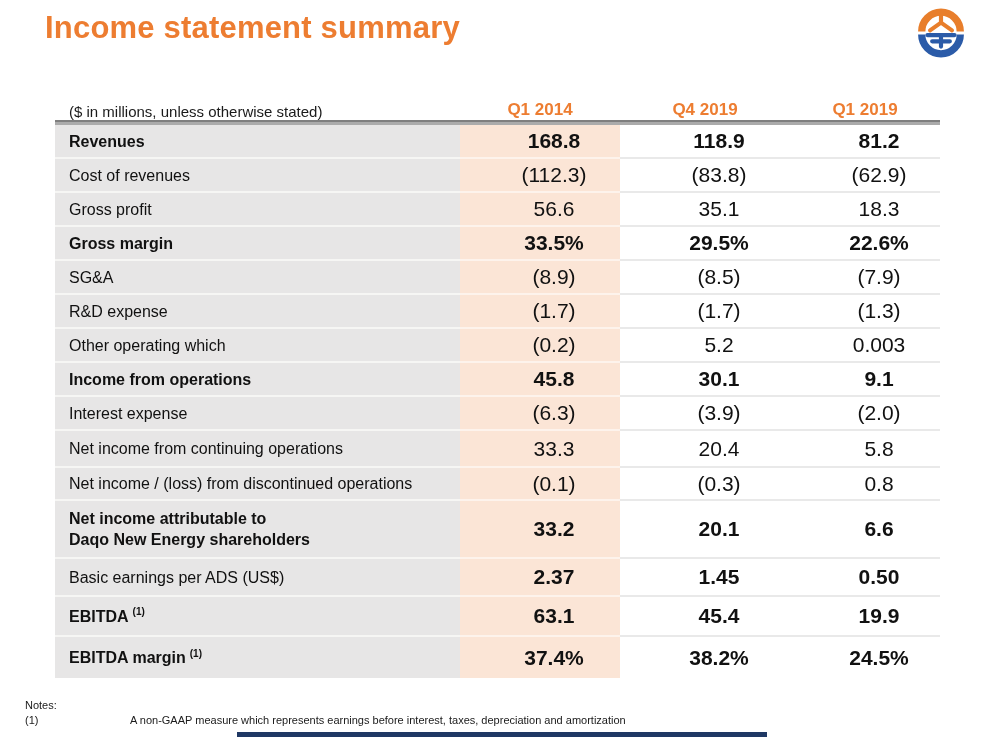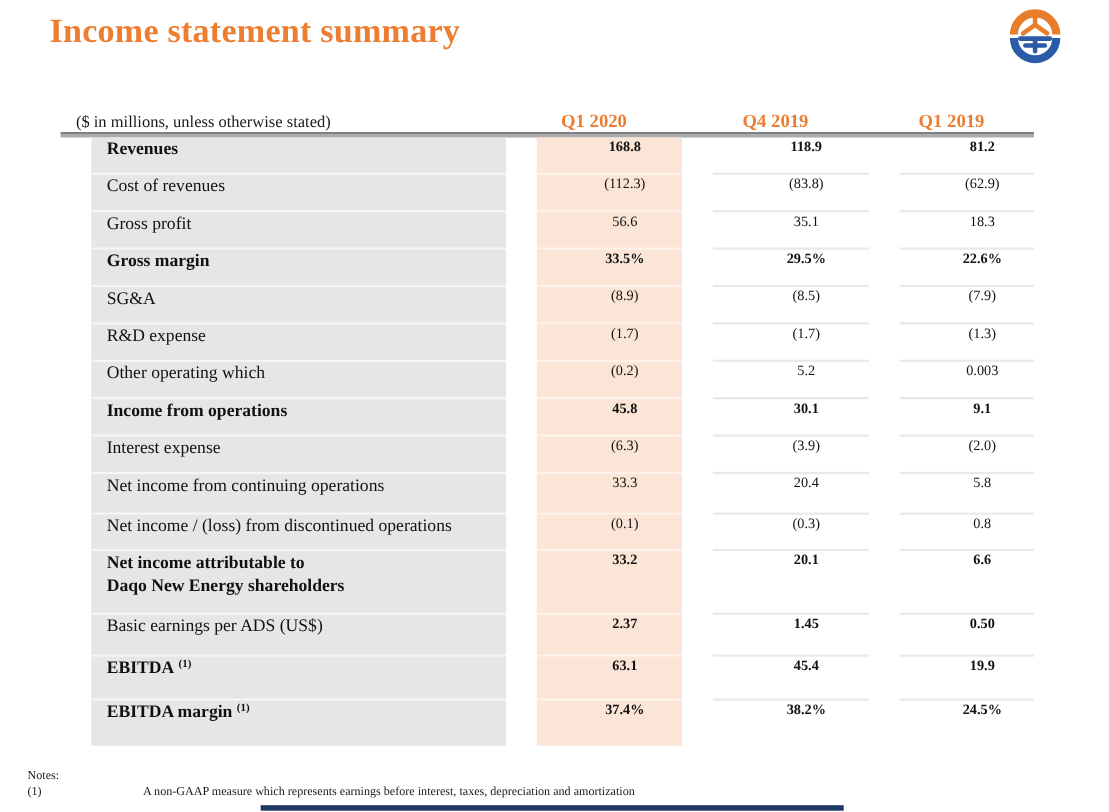--- a/index.html
+++ b/index.html
@@ -7,47 +7,47 @@
     --highlight-column:#FBE5D6;
     --label-column:#E7E6E6;
     --header-rule:#9A9A9A;
     --footer-bar:#1F3864;
     --logo-orange:#E87E2B;
     --logo-blue:#2B5BA8;
   }
   html,body{margin:0;padding:0;background:#fff;}
   .slide{
     position:relative;width:1008px;height:738px;background:#ffffff;overflow:hidden;
-    font-family:Liberation Serif, serif;color:#111;
+    font-family:Liberation Sans, sans-serif;color:#111;
   }
   .page-title{
     position:absolute;left:45px;top:10px;margin:0;
     font-size:31px;font-weight:700;color:var(--accent-orange);letter-spacing:0.2px;
   }
   .logo{position:absolute;left:916px;top:8px;width:50px;height:50px;}
   .logo svg{width:100%;height:100%;display:block;}
 
   .table-wrap{position:absolute;left:55px;top:80px;width:885px;}
   .thead{
     display:grid;grid-template-columns:405px 160px 170px 150px;
     height:40px;align-items:end;padding-bottom:0;box-sizing:border-box;
   }
   .unit-note{font-size:15px;color:#1a1a1a;padding-left:14px;}
   .col-h{font-size:17px;font-weight:700;color:var(--accent-orange);text-align:center;}
   .header-rule{
     height:5px;width:885px;
     background:linear-gradient(180deg,#7f7f7f 0%,#7f7f7f 35%,#ababab 35%,#ababab 100%);
   }
   .row{display:grid;grid-template-columns:405px 160px 170px 150px;}
-  .cell{display:flex;box-sizing:border-box;font-size:16px;margin-left:28px;}
+  .cell{display:flex;align-items:center;box-sizing:border-box;font-size:16px;}
   .cell.label{
     background:var(--label-column);padding-left:14px;line-height:21px;
     border-bottom:2px solid #f6f6f4;
   }
-  .cell.val{justify-content:center;font-size:13px;border-bottom:2px solid #e9e9e9;padding-left:28px;}
+  .cell.val{justify-content:center;font-size:21px;border-bottom:2px solid #e9e9e9;padding-left:28px;}
   .cell.val.peach{background:var(--highlight-column);border-bottom:2px solid #fdf3ec;}
   .row:last-child .cell{border-bottom:none;}
   .row.bold .cell{font-weight:700;}
   .row.vbold .cell.val{font-weight:700;}
   sup.fn{font-size:10px;font-weight:700;margin-left:4px;line-height:0;}
 
   .notes{position:absolute;left:25px;top:699px;font-size:11px;color:#1a1a1a;}
   .notes .heading{margin-bottom:3px;}
   .note-line{display:flex;}
   .note-marker{display:inline-block;width:105px;}
@@ -68,21 +68,21 @@
       <path d="M 5.5 22.5 A 18.5 18.5 0 0 1 42.5 22.5" fill="none" stroke="#E87E2B" stroke-width="7"></path>
       <path d="M 42.5 25.5 A 18.5 18.5 0 0 1 5.5 25.5" fill="none" stroke="#2B5BA8" stroke-width="7"></path>
       <path d="M 24 7 L 24 14 M 24 14 L 13.5 21.5 M 24 14 L 34.5 21.5" fill="none" stroke="#E87E2B" stroke-width="4" stroke-linecap="round"></path>
       <path d="M 11 26 L 37 26 M 24 26 L 24 37 M 15.5 32 L 32.5 32" fill="none" stroke="#2B5BA8" stroke-width="4" stroke-linecap="round"></path>
     </svg>
   </div>
 
   <div class="table-wrap">
     <div class="thead">
       <div class="unit-note">($ in millions, unless otherwise stated)</div>
-      <div class="col-h">Q1 2020</div>
+      <div class="col-h">Q1 2014</div>
       <div class="col-h">Q4 2019</div>
       <div class="col-h">Q1 2019</div>
     </div>
     <div class="header-rule"></div>
     <div id="table-body">
         <div class="row bold" style="height: 34px;">
           <div class="cell label">
             <span>Revenues</span>
           </div>
           <div class="cell val peach">168.8</div>

